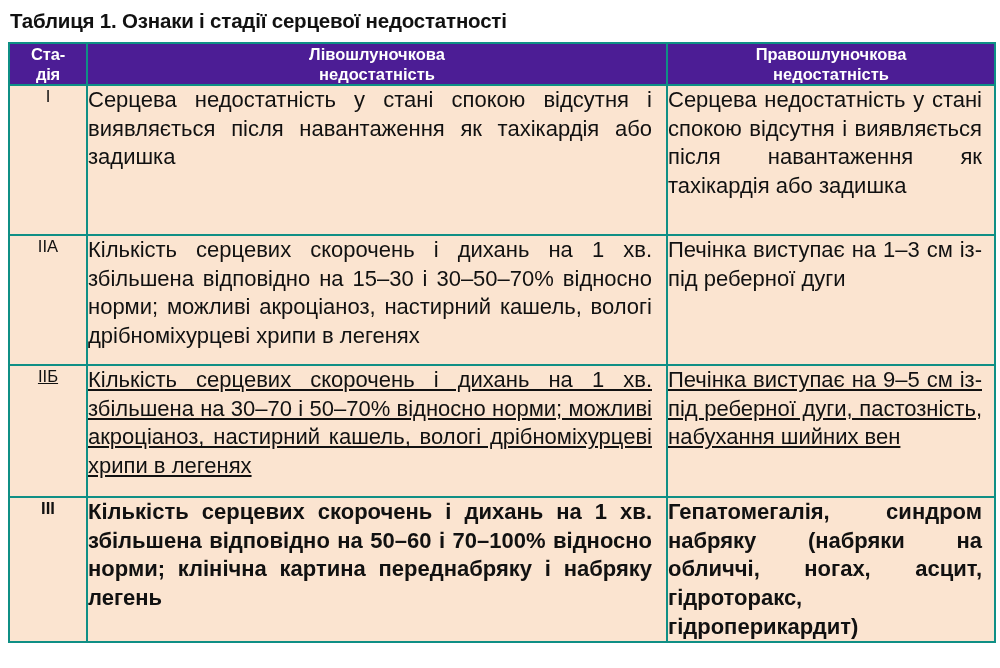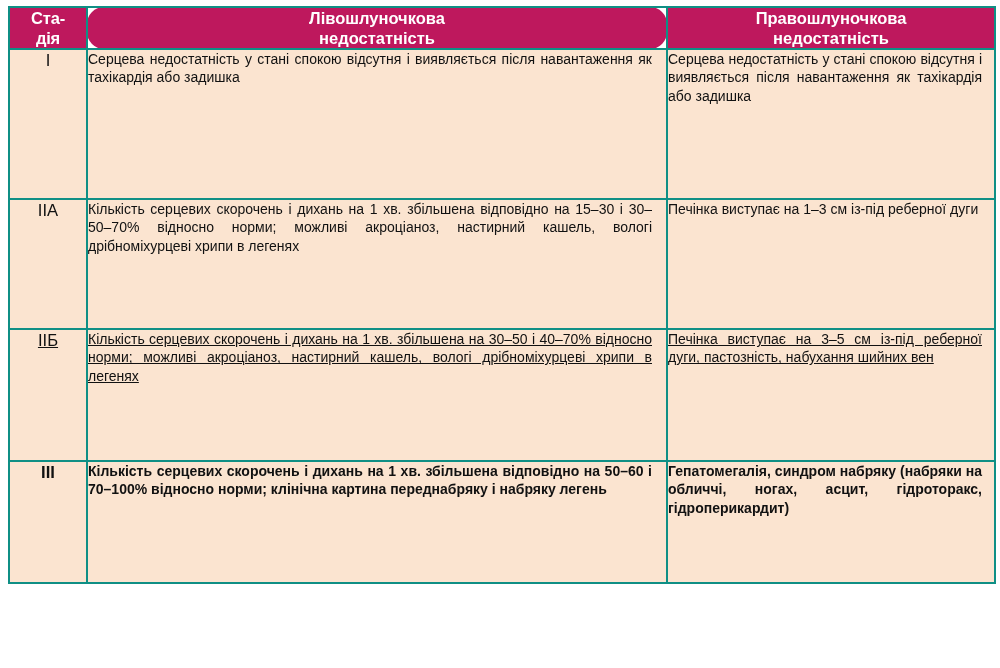--- a/index.html
+++ b/index.html
@@ -34,40 +34,40 @@
     table-layout: fixed;
     width: 984px;
     border: 2px solid #0f8f85;
   }
   table.tbl td, table.tbl th {
     border: 2px solid #0f8f85;
     vertical-align: top;
     padding: 0;
   }
   thead th {
-    background: #be185d;
+    background: #4c1d95;
     color: #ffffff;
     font-weight: bold;
     text-align: center;
     vertical-align: middle;
     font-size: 16.5px;
     line-height: 1.22;
     padding: 10px 6px 11px 6px;
   }
   th.col-stage {
     width: 76px;
     font-size: 16.5px;
     letter-spacing: -0.2px;
   }
-  th.col-left { width: 578px; border-radius: 17px; }
+  th.col-left { width: 578px; }
   th.col-right { width: 326px; }
 
   tbody td {
     background: #fbe4d0;
-    font-size: 14px;
+    font-size: 22px;
     line-height: 1.30;
     color: #111111;
   }
   td.stage {
     text-align: center;
     vertical-align: top;
     padding: 11px 4px 10px 4px;
     font-size: 16.6px;
   }
   td.cell {
@@ -81,20 +81,21 @@
   tbody tr.r1 td { height: 148px; }
   tbody tr.r2 td { height: 128px; }
   tbody tr.r3 td { height: 130px; text-decoration: underline; }
   tbody tr.r4 td { height: 120px; font-weight: bold; }
 </style>
 </head>
 <body>
 
 <div class="page">
 
+  <div class="caption">Таблиця 1. Ознаки і стадії серцевої недостатності</div>
 
   <table class="tbl">
     <thead>
       <tr>
         <th class="col-stage">
           <span>Ста-</span><br>
           <span>дія</span>
         </th>
         <th class="col-left">
           <span>Лівошлуночкова</span><br>
@@ -112,22 +113,22 @@
         <td class="cell left">Серцева недостатність у стані спокою відсутня і виявляється після навантаження як тахікардія або задишка</td>
         <td class="cell right">Серцева недостатність у стані спокою відсутня і виявляється після навантаження як тахікардія або задишка</td>
       </tr>
       <tr class="r2">
         <td class="stage">IIA</td>
         <td class="cell left">Кількість серцевих скорочень і дихань на 1 хв. збільшена відповідно на 15–30 і 30–50–70% відносно норми; можливі акроціаноз, настирний кашель, вологі дрібноміхурцеві хрипи в легенях</td>
         <td class="cell right">Печінка виступає на 1–3 см із-під реберної дуги</td>
       </tr>
       <tr class="r3">
         <td class="stage">IIБ</td>
-        <td class="cell left">Кількість серцевих скорочень і дихань на 1 хв. збільшена на 30–50 і 40–70% відносно норми; можливі акроціаноз, настирний кашель, вологі дрібноміхурцеві хрипи в легенях</td>
-        <td class="cell right">Печінка виступає на 3–5 см із-під реберної дуги, пастозність, набухання шийних вен</td>
+        <td class="cell left">Кількість серцевих скорочень і дихань на 1 хв. збільшена на 30–70 і 50–70% відносно норми; можливі акроціаноз, настирний кашель, вологі дрібноміхурцеві хрипи в легенях</td>
+        <td class="cell right">Печінка виступає на 9–5 см із-під реберної дуги, пастозність, набухання шийних вен</td>
       </tr>
       <tr class="r4">
         <td class="stage">III</td>
         <td class="cell left">Кількість серцевих скорочень і дихань на 1 хв. збільшена відповідно на 50–60 і 70–100% відносно норми; клінічна картина переднабряку і набряку легень</td>
         <td class="cell right">Гепатомегалія, синдром набряку (набряки на обличчі, ногах, асцит, гідроторакс, гідроперикардит)</td>
       </tr>
     </tbody>
   </table>
 
 </div>

